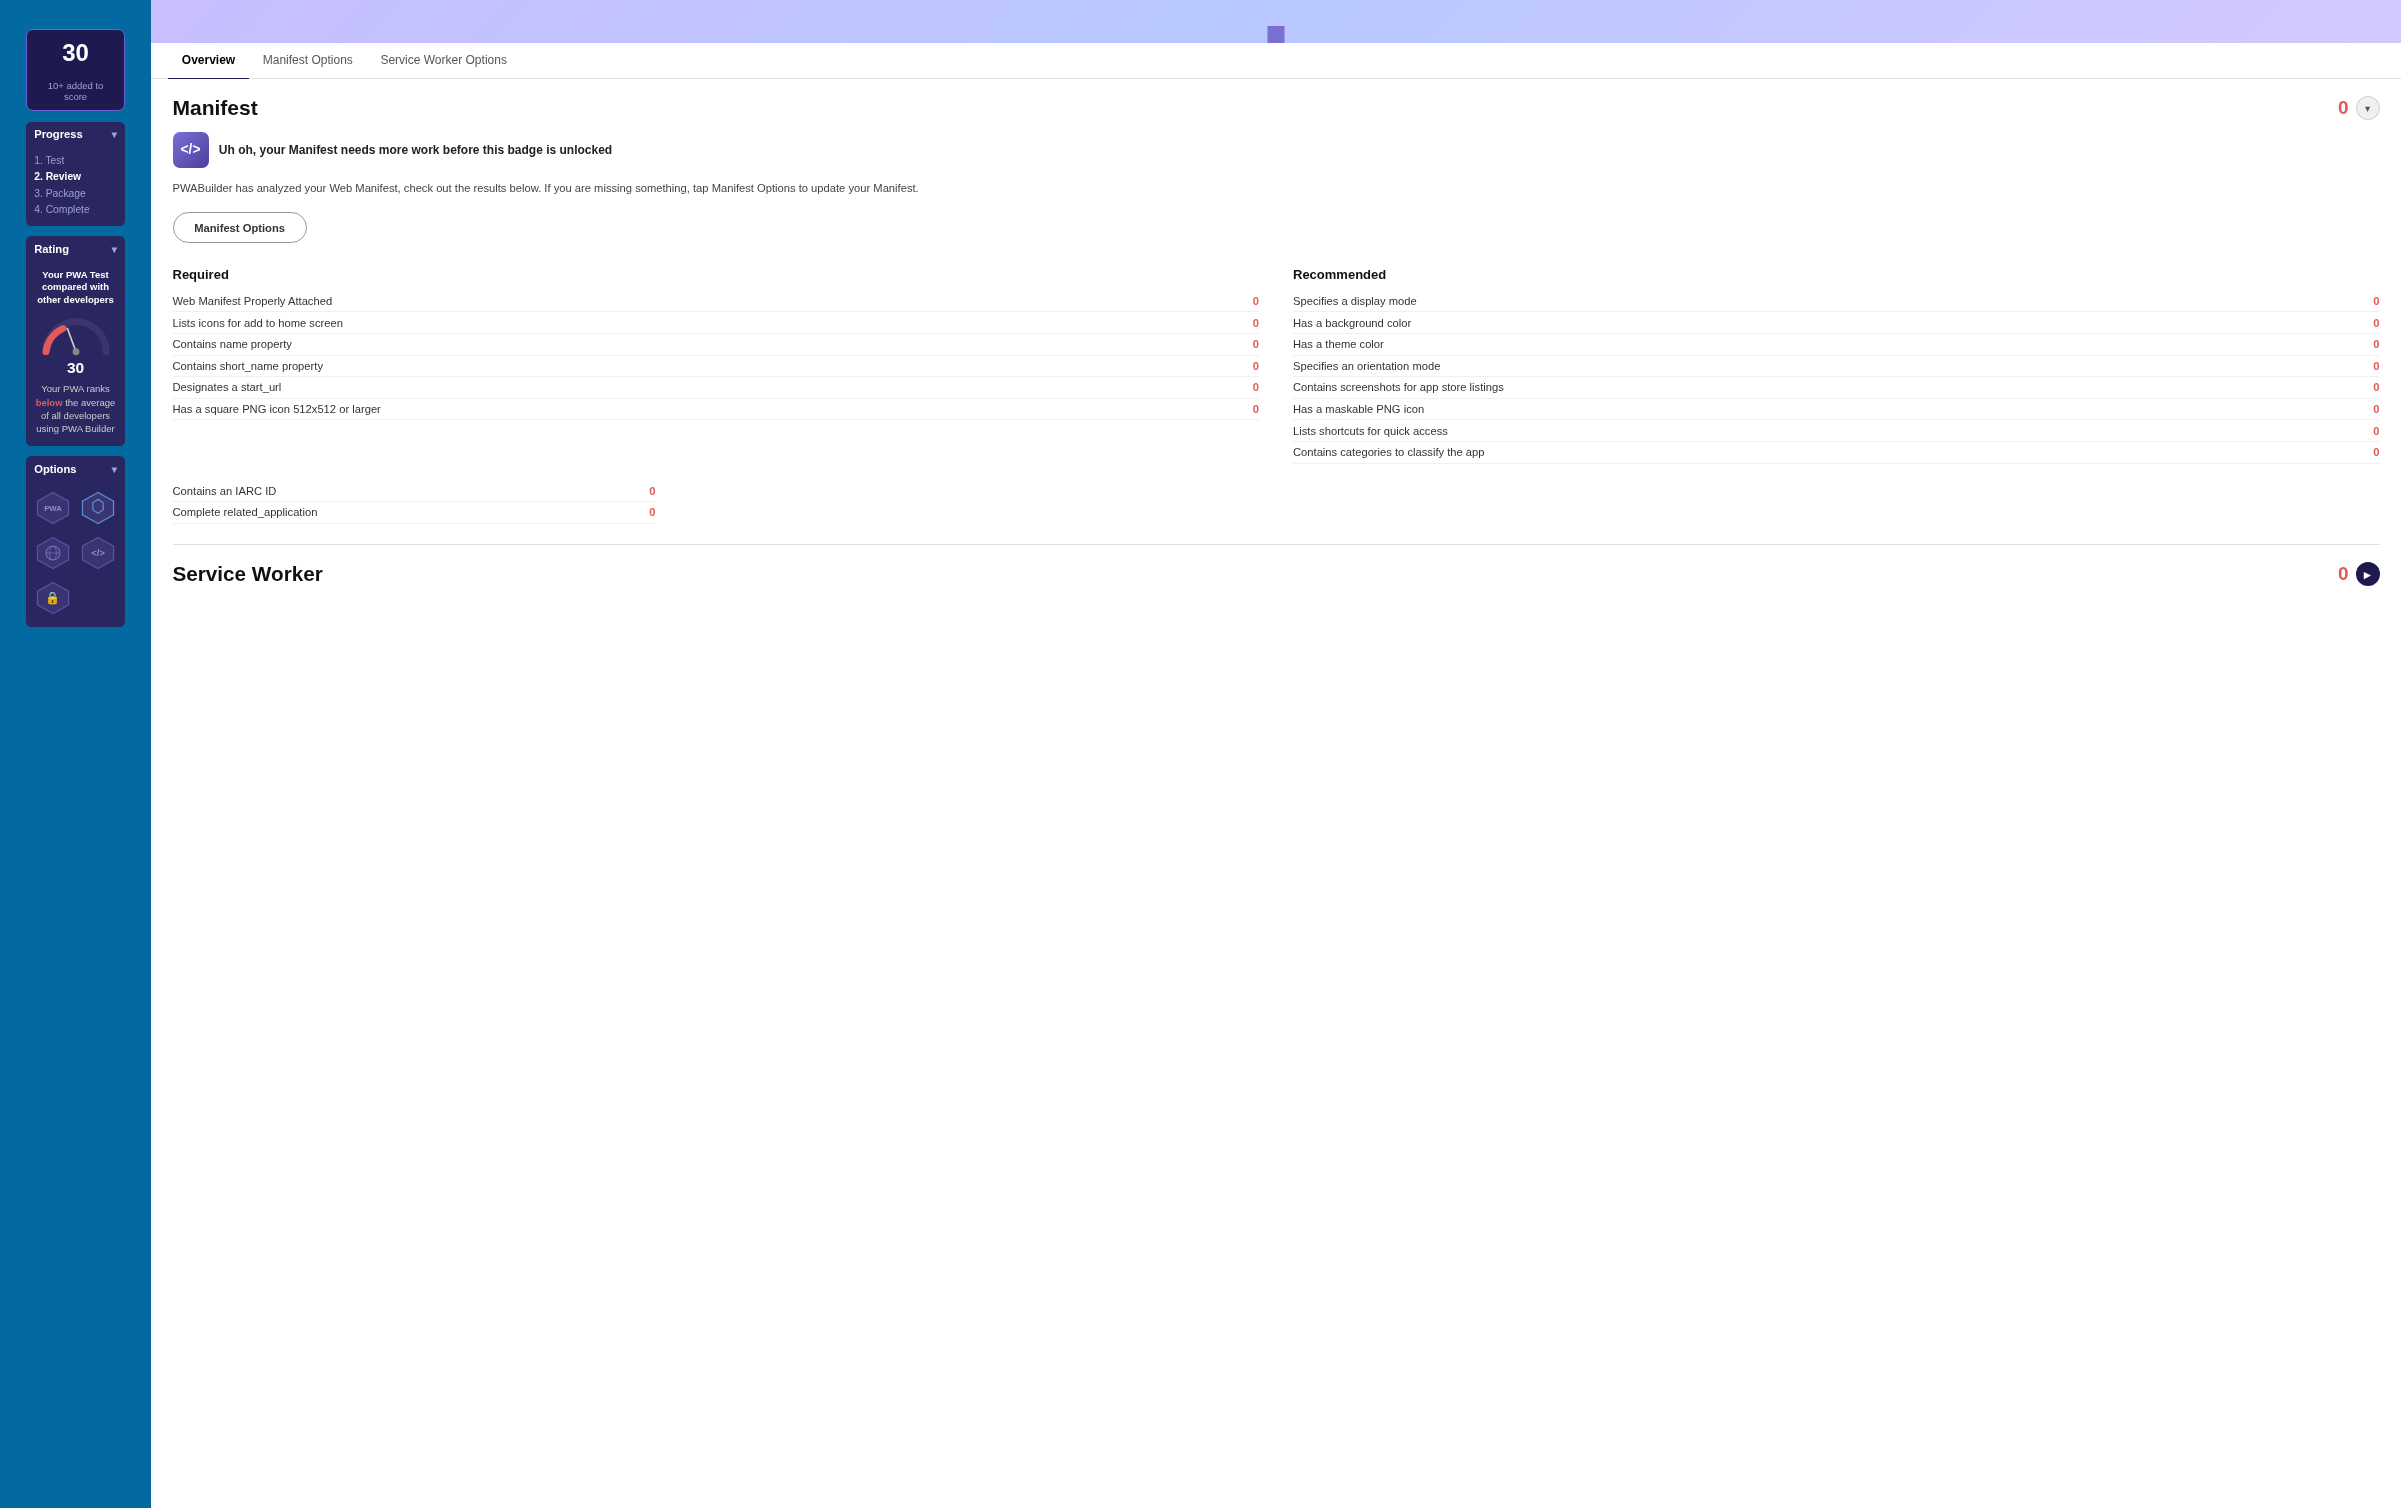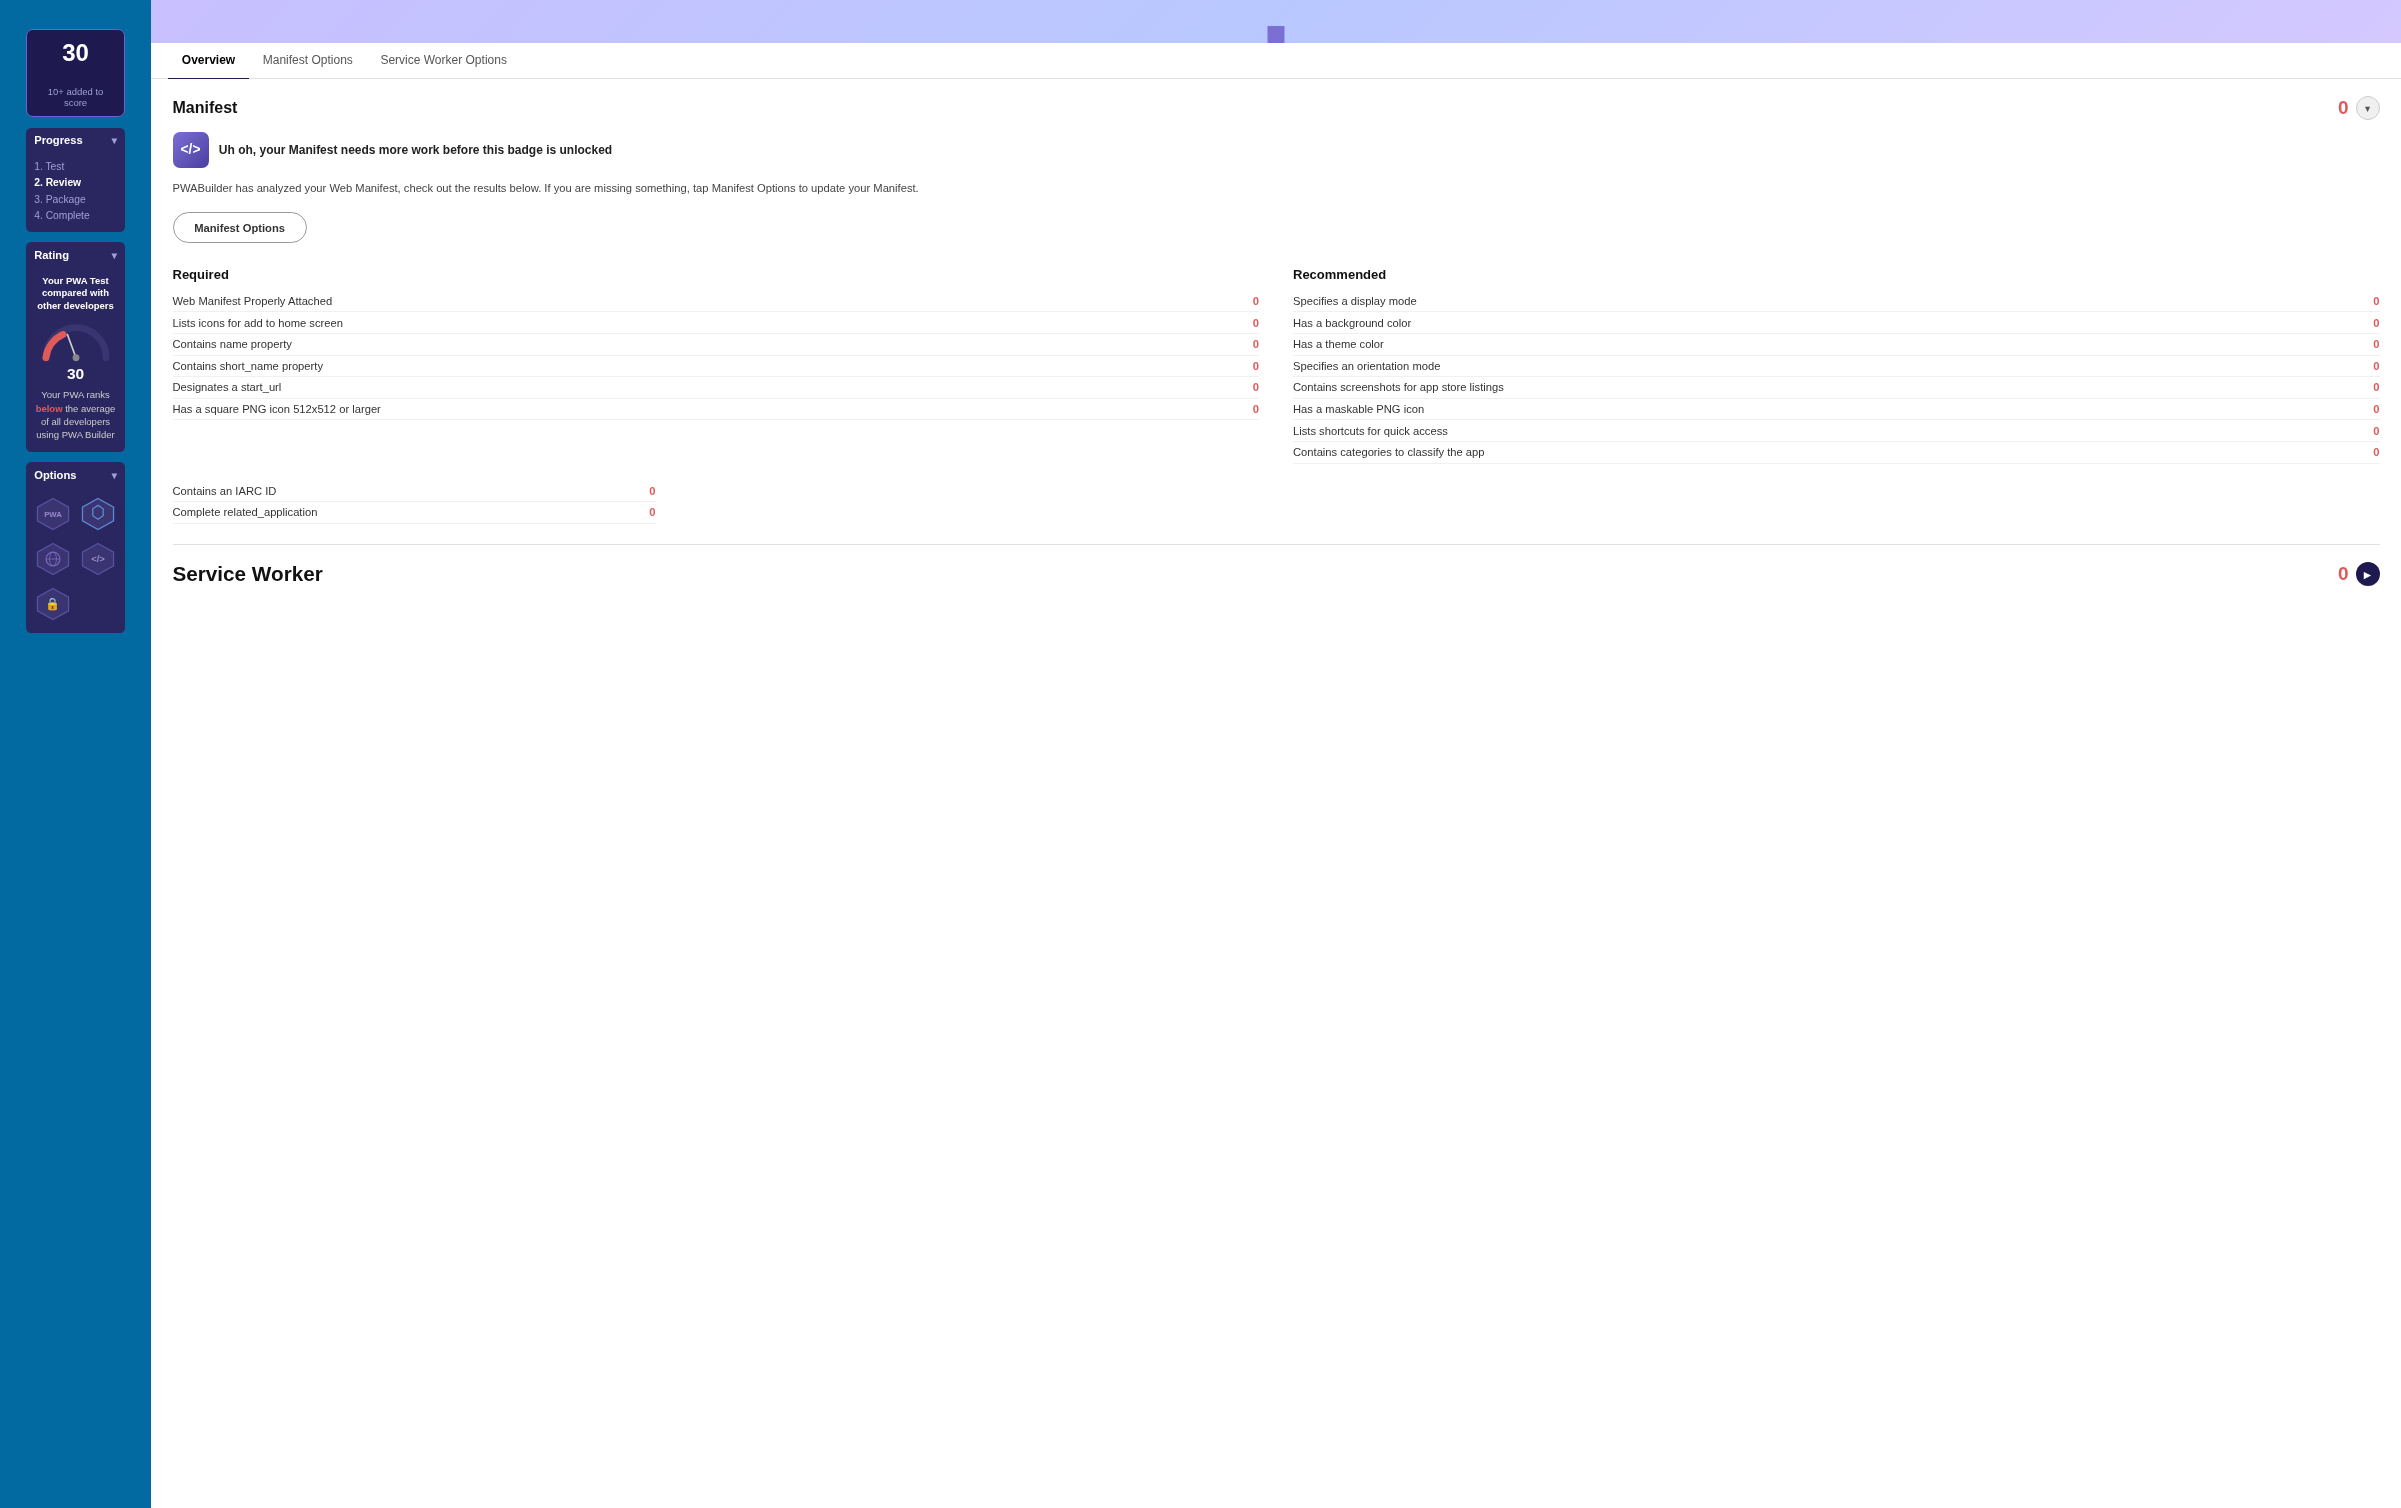--- a/index.html
+++ b/index.html
@@ -28,21 +28,21 @@
 
     .score-number {
       font-size: 24px;
       font-weight: bold;
       color: #fff;
     }
 
     .score-sub {
       font-size: 9.5px;
       color: #a09fd8;
-      margin-top: 19px;
+      margin-top: 13px;
     }
 
     .sidebar-section {
       margin: 5.2px 8.6px;
       border-radius: 5.2px;
       background: #2a2660;
       overflow: hidden;
     }
 
     .sidebar-section-header {
@@ -198,21 +198,21 @@
 
     
     .section-header-row {
       display: flex;
       align-items: center;
       justify-content: space-between;
       margin-bottom: 12px;
     }
 
     .section-title {
-      font-size: 16px;
+      font-size: 21px;
       font-weight: bold;
       color: #111;
     }
 
     .section-score-area {
       display: flex;
       align-items: center;
       gap: 6.9px;
     }
 

